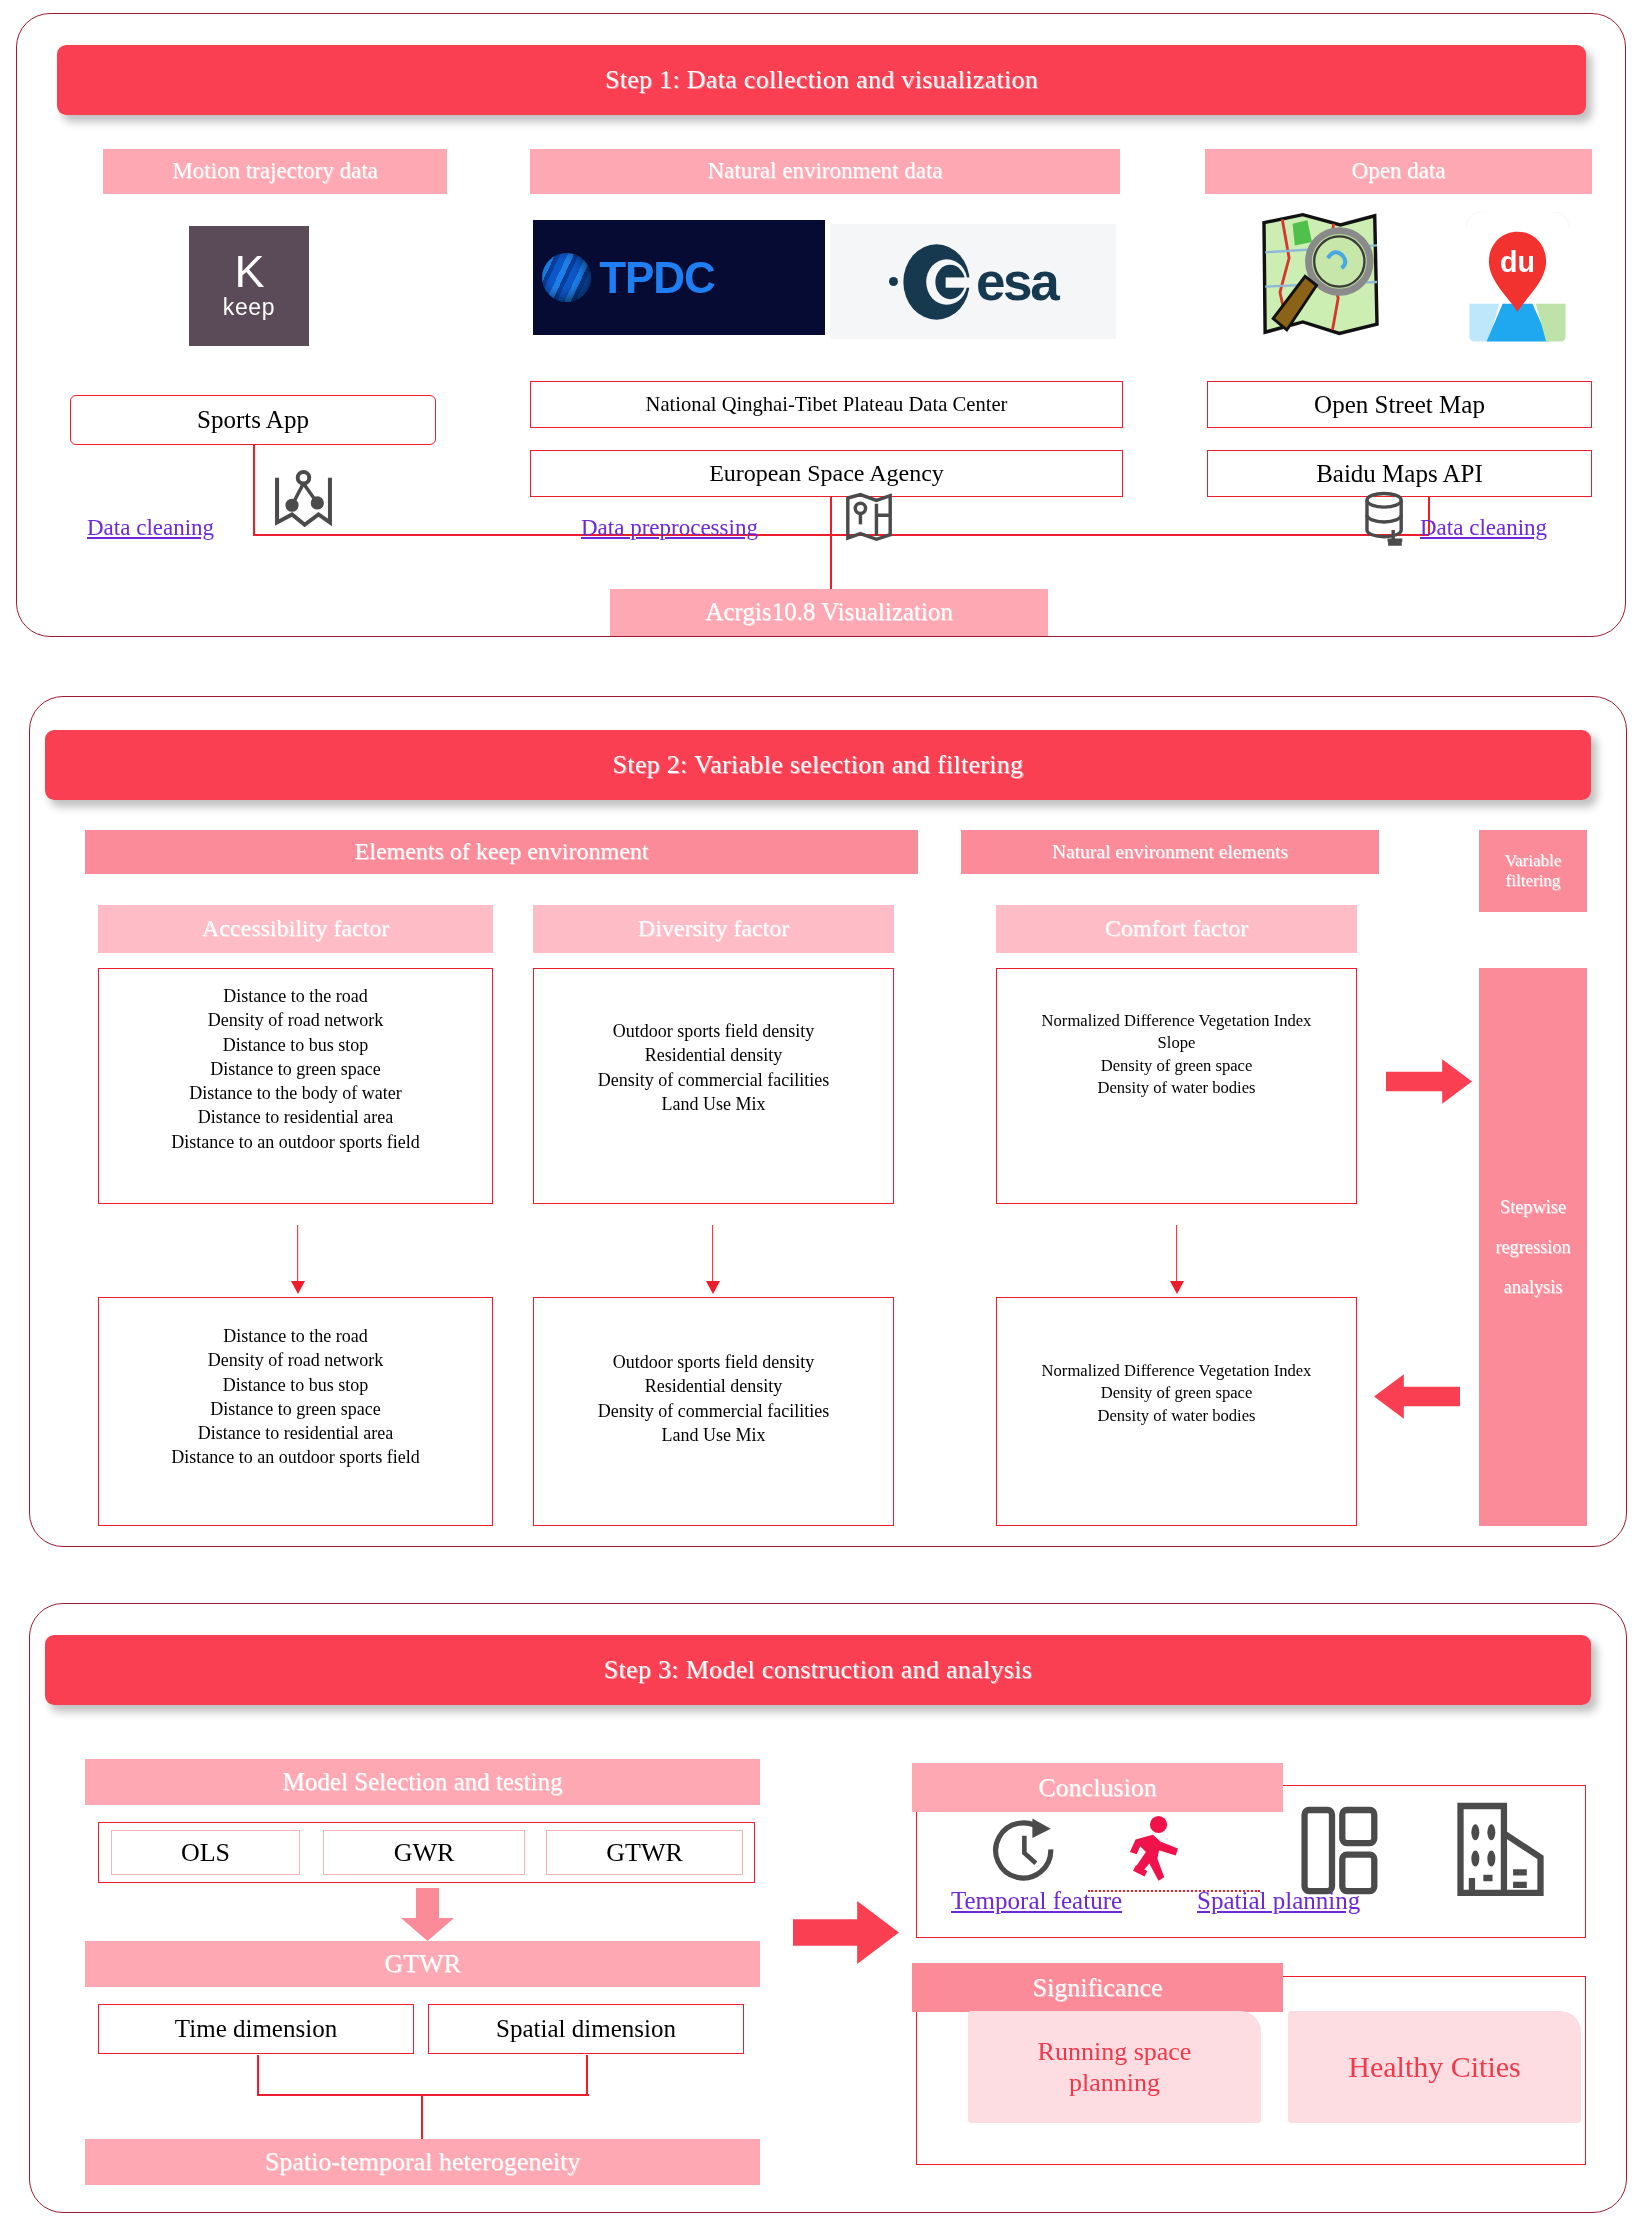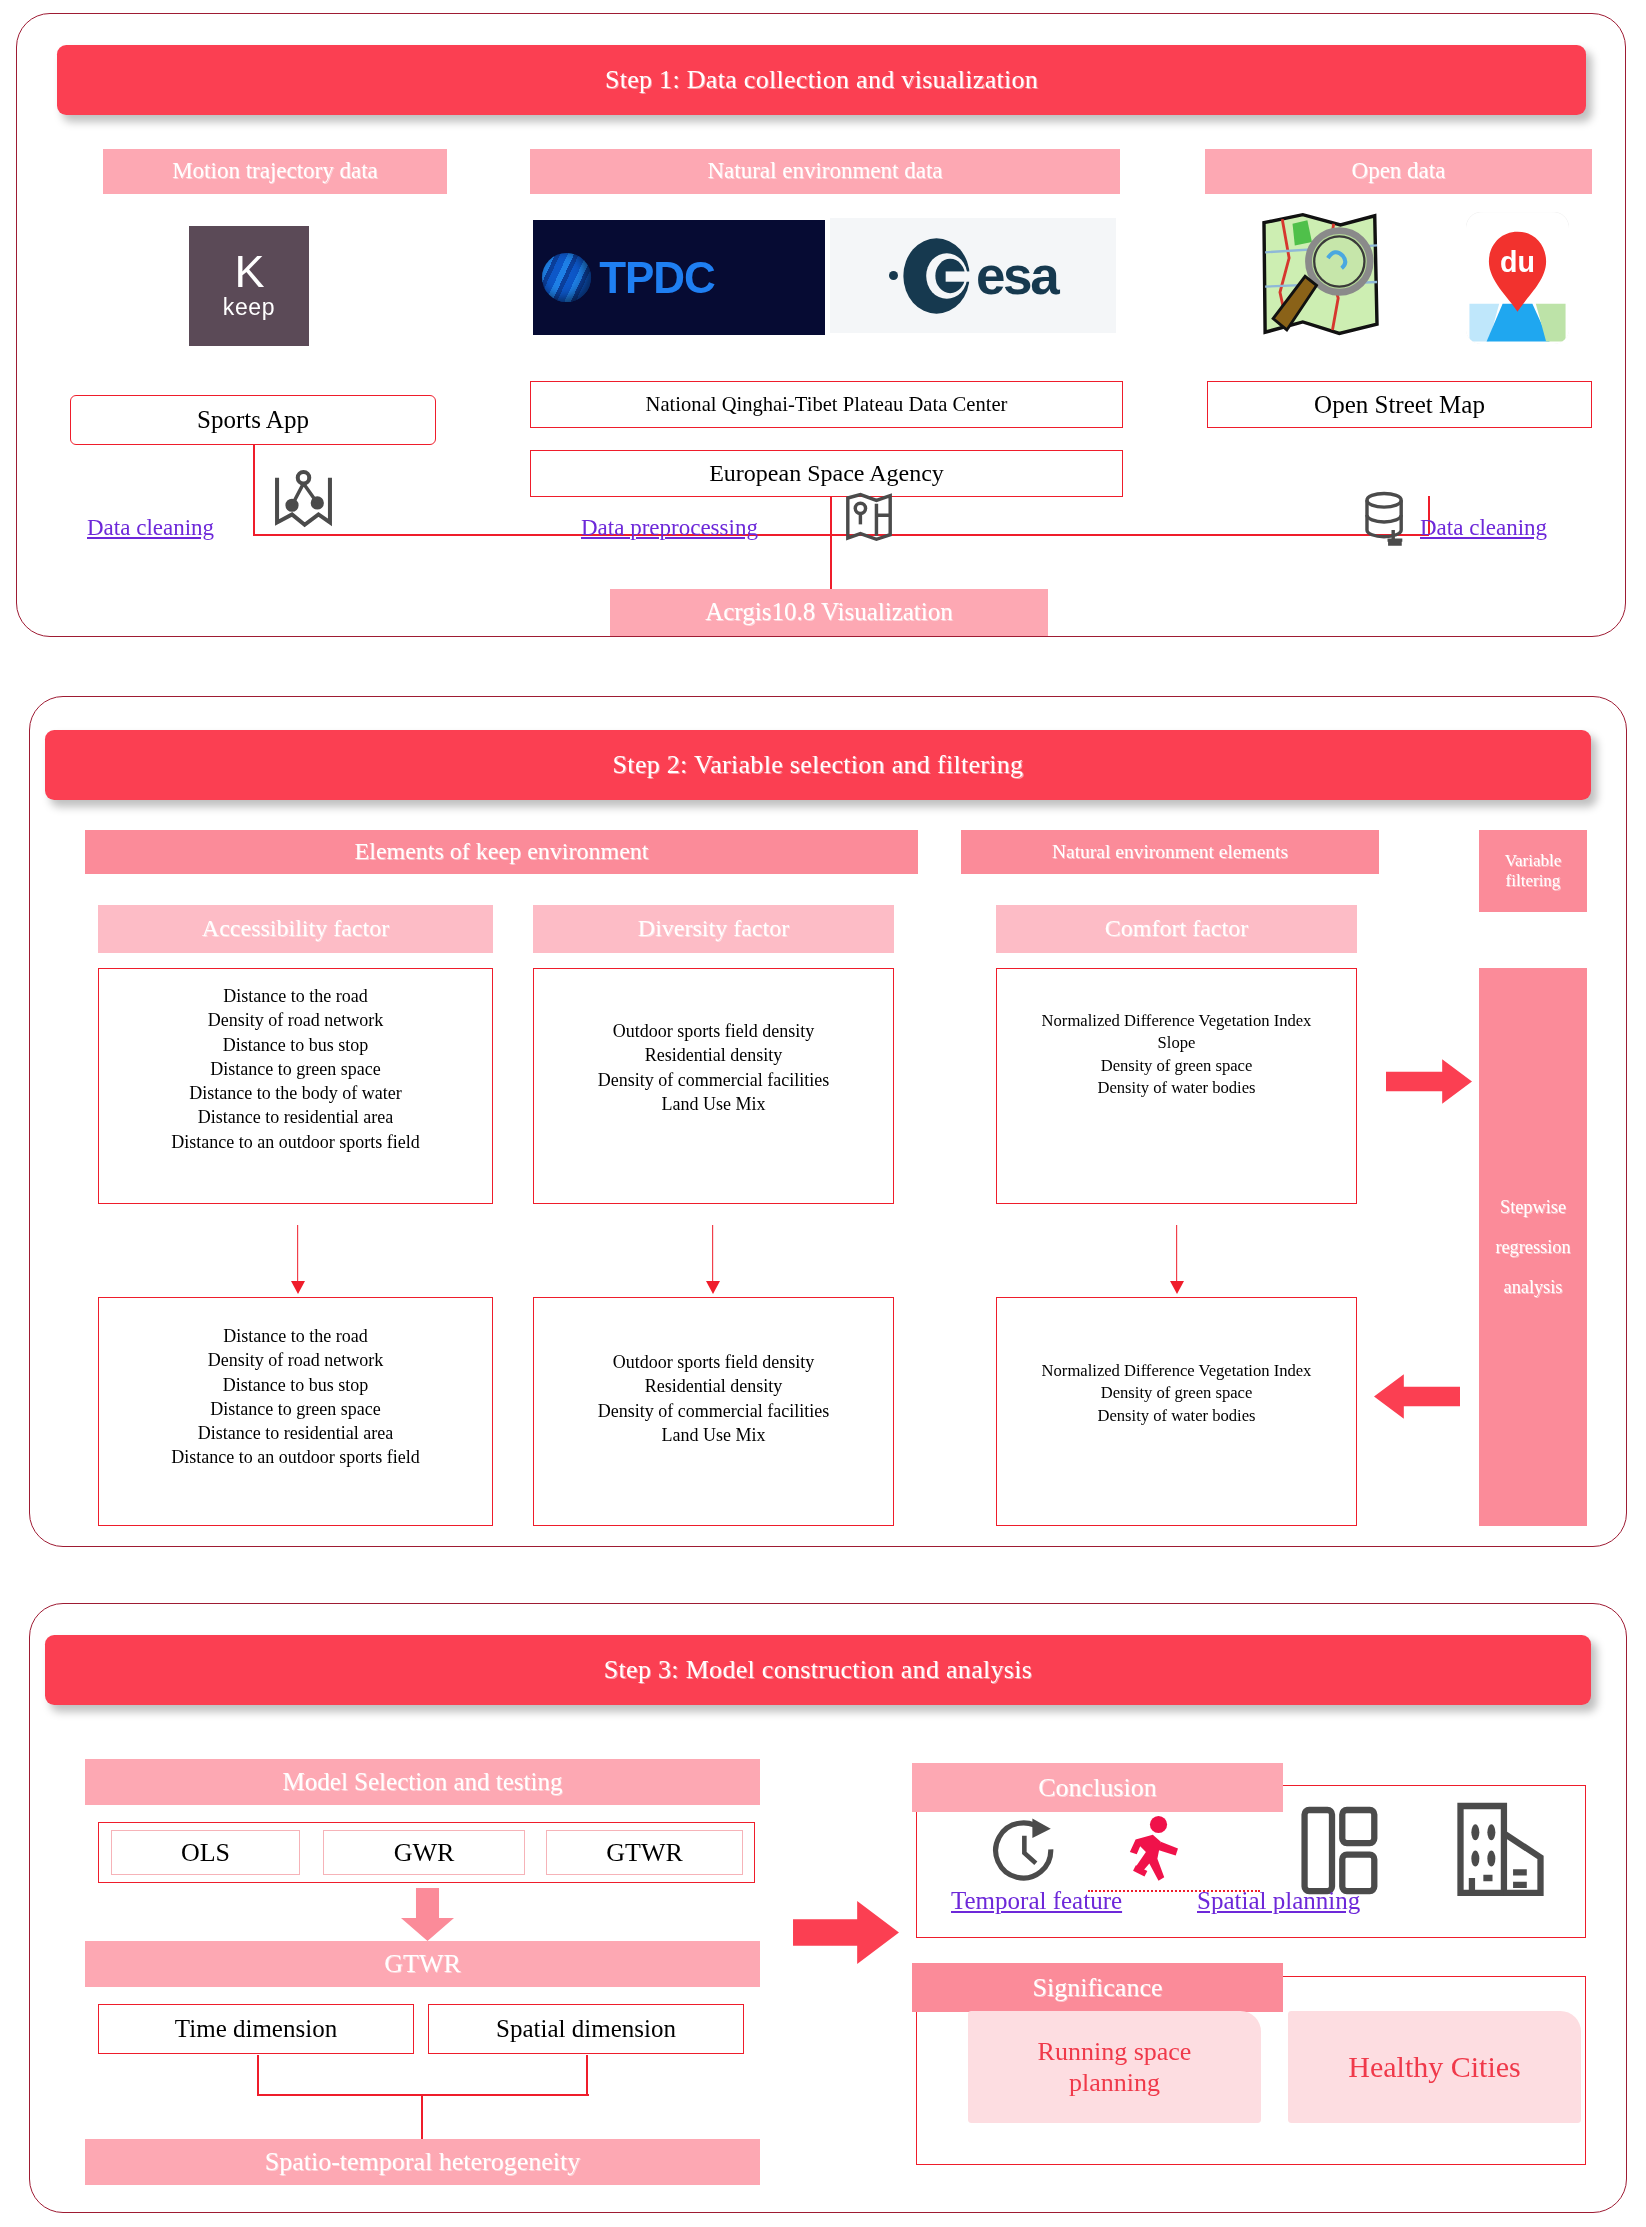--- a/index.html
+++ b/index.html
@@ -163,21 +163,21 @@
   <div class="keep-tile" style="left:189px; top:226px; width:120px; height:120px;">
     <div class="kmark">K</div>
     <div class="kword">keep</div>
   </div>
 
   <div class="tpdc-tile" style="left:533px; top:220px; width:292px; height:115px;">
     <div class="globe"></div>
     <div class="tword">TPDC</div>
   </div>
 
-  <div class="esa-tile" style="left:830px; top:218px; width:286px; height:115px;">
+  <div class="esa-tile" style="left:830px; top:224px; width:286px; height:115px;">
     <span class="esa-dot"></span>
     <svg width="69" height="80" viewBox="0 0 120 140">
       <ellipse cx="60" cy="70" rx="58" ry="66" fill="#16394f"></ellipse>
       <ellipse cx="78" cy="70" rx="36" ry="40" fill="#f4f6f8"></ellipse>
       <ellipse cx="84" cy="70" rx="26" ry="30" fill="#16394f"></ellipse>
       <rect x="76" y="62" width="44" height="18" fill="#f4f6f8"></rect>
     </svg>
     <span class="esa-word">esa</span>
   </div>
 
@@ -205,20 +205,21 @@
       <polygon points="122,160 174,160 174,226 140,226" fill="#bde3a8"></polygon>
       <path d="M90 34 c30 0 50 24 50 52 c0 34 -34 62 -50 88 c-16 -26 -50 -54 -50 -88 c0 -28 20 -52 50 -52 z" fill="#f2322e"></path>
       <text x="90" y="104" font-family="Liberation Sans, sans-serif" font-size="50" font-weight="700" fill="#ffffff" text-anchor="middle">du</text>
     </svg>
   </div>
 
   <div class="rbox" style="left:70px; top:395px; width:366px; height:50px; font-size:25px;border-radius:6px;">Sports App</div>
   <div class="rbox" style="left:530px; top:381px; width:593px; height:47px; font-size:20.6px;">National Qinghai-Tibet Plateau Data Center</div>
   <div class="rbox" style="left:530px; top:450px; width:593px; height:47px; font-size:24px;">European Space Agency</div>
   <div class="rbox" style="left:1207px; top:381px; width:385px; height:47px; font-size:25px;">Open Street Map</div>
+  <div class="rbox" style="left:1207px; top:450px; width:385px; height:47px; font-size:25px;">Baidu Maps API</div>
 
   <div class="line v" style="left:253px; top:445px; height:90px;"></div>
   <div class="line h" style="left:253px; top:534px; width:1176px;"></div>
   <div class="line v" style="left:1428px; top:496px; height:39px;"></div>
   <div class="line v" style="left:830px; top:496px; height:113px;"></div>
 
   <div class="plain-text" style="left:87px; top:515px; font-size:23px;">Data cleaning</div>
   <div class="plain-text" style="left:581px; top:515px; font-size:23px;">Data preprocessing</div>
   <div class="plain-text" style="left:1420px; top:515px; font-size:23px;">Data cleaning</div>
 

